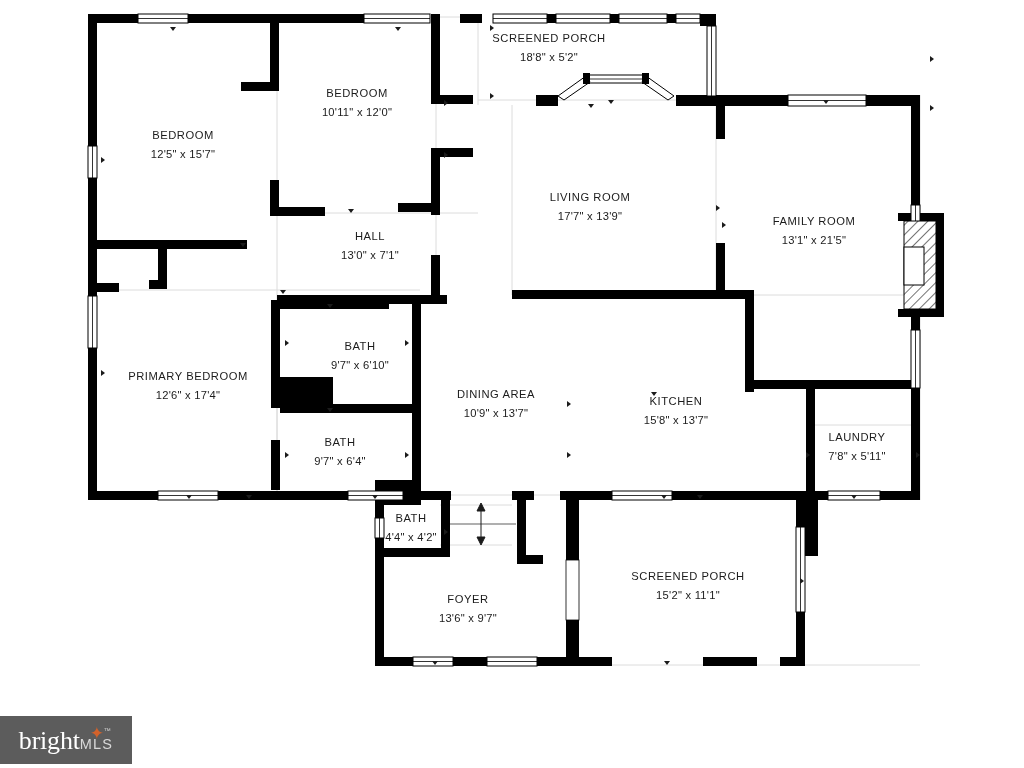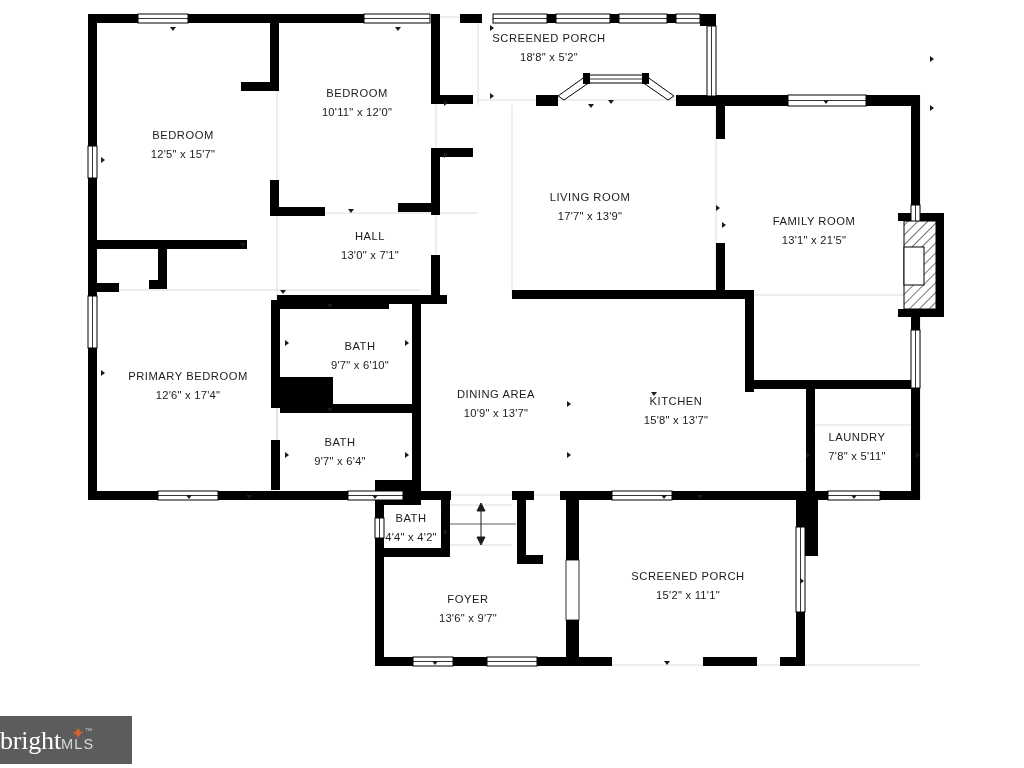--- a/index.html
+++ b/index.html
@@ -50,21 +50,21 @@
   }
   #brand-logo {
     position: absolute;
     left: 0px;
     top: 0px;
     width: 132px;
     height: 48px;
     background: #5c5c5c;
     display: flex;
     align-items: center;
-    justify-content: flex-start;
+    justify-content: center;
   }
   .logo-inner {
     display: flex;
     align-items: baseline;
     position: relative;
     transform: translateY(1px);
   }
   .logo-bright {
     font-family: "Liberation Serif", serif;
     font-size: 26px;

